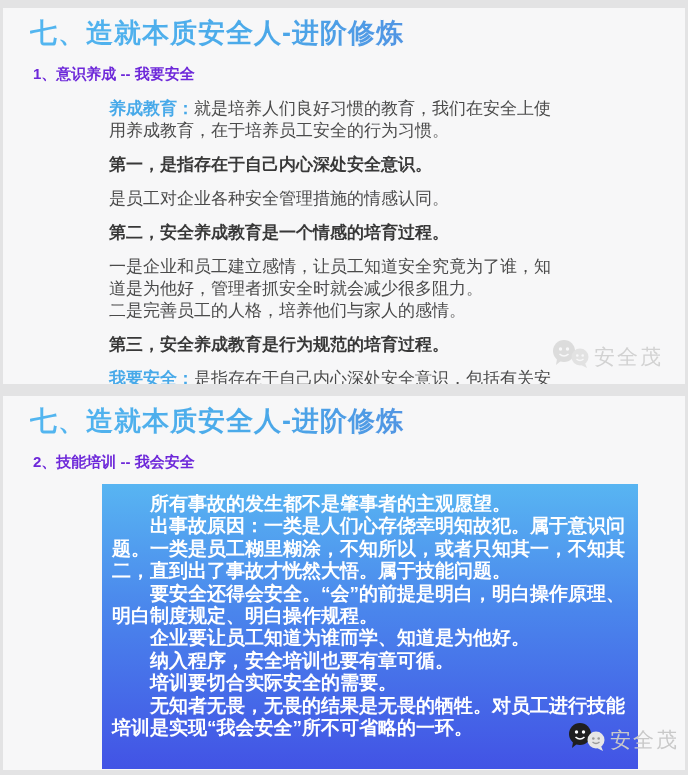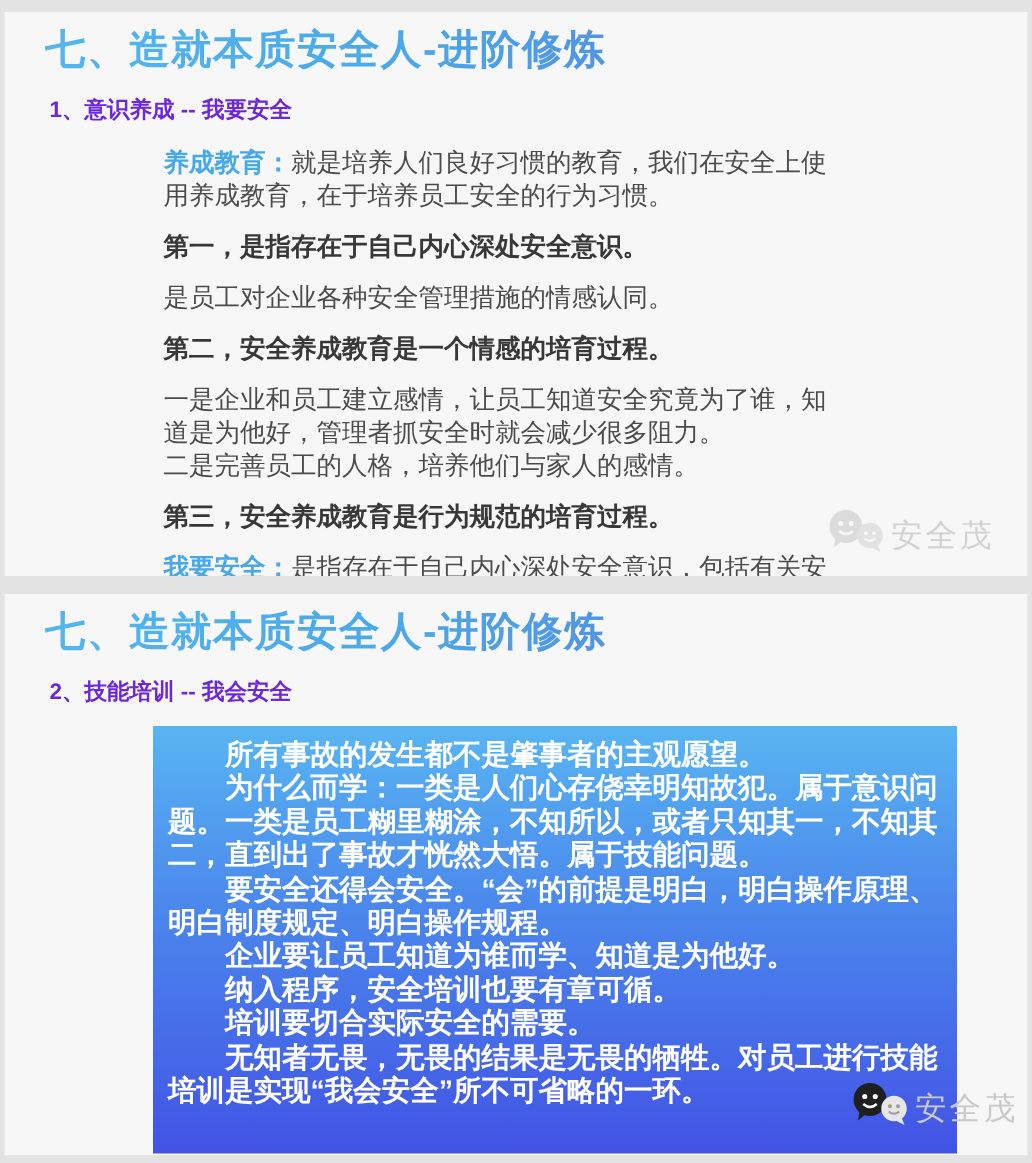--- a/index.html
+++ b/index.html
@@ -107,21 +107,21 @@
       <span>安全茂</span>
     </div>
   </section>
 
   <section class="card second">
     <h1 class="slide-title">七、造就本质安全人-进阶修炼</h1>
     <h2 class="slide-subtitle">2、技能培训 -- 我会安全</h2>
 
     <div class="blue-box">
       <p>所有事故的发生都不是肇事者的主观愿望。</p>
-      <p>为什么而学：一类是人们心存侥幸明知故犯。属于意识问题。一类是员工糊里糊涂，不知所以，或者只知其一，不知其二，直到出了事故才恍然大悟。属于技能问题。</p>
+      <p>出事故原因：一类是人们心存侥幸明知故犯。属于意识问题。一类是员工糊里糊涂，不知所以，或者只知其一，不知其二，直到出了事故才恍然大悟。属于技能问题。</p>
       <p>要安全还得会安全。“会”的前提是明白，明白操作原理、明白制度规定、明白操作规程。</p>
       <p>企业要让员工知道为谁而学、知道是为他好。</p>
       <p>纳入程序，安全培训也要有章可循。</p>
       <p>培训要切合实际安全的需要。</p>
       <p>无知者无畏，无畏的结果是无畏的牺牲。对员工进行技能培训是实现“我会安全”所不可省略的一环。</p>
     </div>
 
     <div class="watermark dark">
       <span class="wm-icon">
         <svg width="40" height="32" viewBox="0 0 40 32">

